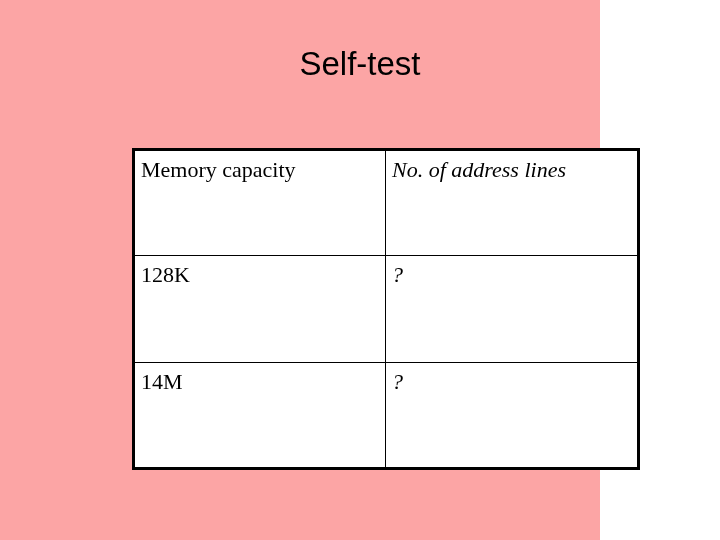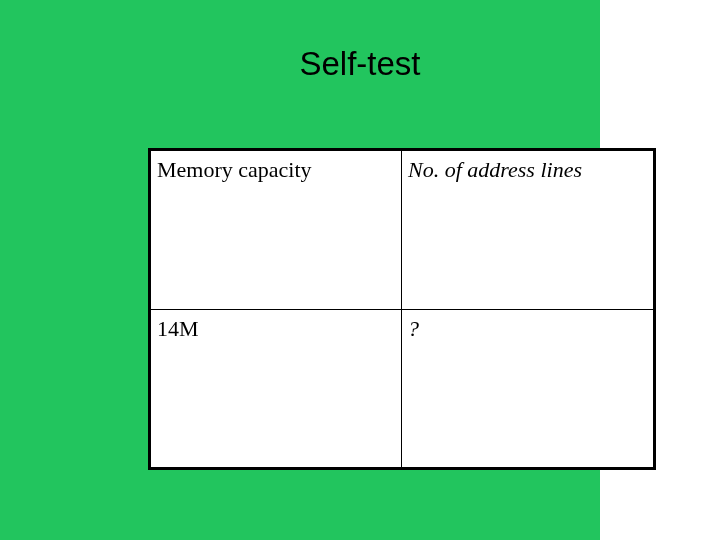--- a/index.html
+++ b/index.html
@@ -16,21 +16,21 @@
     overflow: hidden;
     position: relative;
   }
 
   .slide {
     position: absolute;
     left: 0;
     top: 0;
     width: 600px;
     height: 540px;
-    background: #22c55e;
+    background: #fca5a5;
   }
 
   
   .slide-title {
     position: absolute;
     left: 0;
     top: 44px;
     width: 720px;
     text-align: center;
     font-family: "Liberation Sans", "DejaVu Sans", sans-serif;
@@ -51,21 +51,20 @@
     height: 322px;
   }
 
   table.data-table {
     width: 481px;
     height: 322px;
     border-collapse: collapse;
     table-layout: fixed;
     border: 3px solid #000000;
     background: #ffffff;
-    margin-left: 16px;
   }
 
   table.data-table tr {
     height: 79px;
   }
 
   table.data-table td {
     border: 1.5px solid #000000;
     vertical-align: top;
     padding: 6px 4px 0 6px;
@@ -100,20 +99,24 @@
   <div class="slide-title">Self-test</div>
 
   <div class="table-wrap">
     <table class="data-table">
       <tbody>
         <tr class="header-row">
           <td class="col-capacity">Memory capacity</td>
           <td class="col-lines">No. of address lines</td>
         </tr>
         <tr>
+          <td class="col-capacity">128K</td>
+          <td class="col-lines">?</td>
+        </tr>
+        <tr>
           <td class="col-capacity">14M</td>
           <td class="col-lines">?</td>
         </tr>
       </tbody>
     </table>
   </div>
 
 </div>
 
 </body></html>

